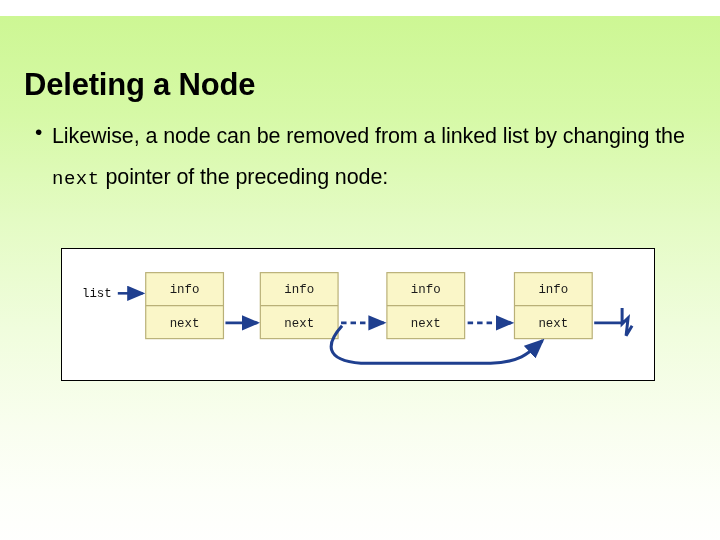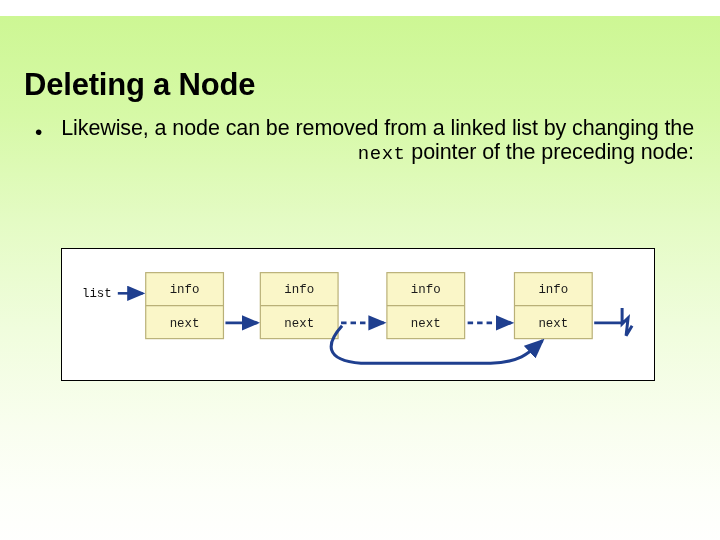--- a/index.html
+++ b/index.html
@@ -59,24 +59,23 @@
     font-size: 21px;
     line-height: 31px;
     color: #000;
     text-align: left;
     padding-left: 5px;
     box-sizing: border-box;
   }
   .bullet-text {
     flex: 1 1 auto;
     font-size: 21.5px;
-    line-height: 24px;
+    line-height: 41px;
     color: #000000;
     letter-spacing: -0.1px;
-    text-align: right;
   }
   .mono {
     font-family: "Liberation Mono", "DejaVu Sans Mono", monospace;
     font-size: 19px;
     letter-spacing: 0.5px;
   }
 
   
   #diagram {
     position: absolute;

